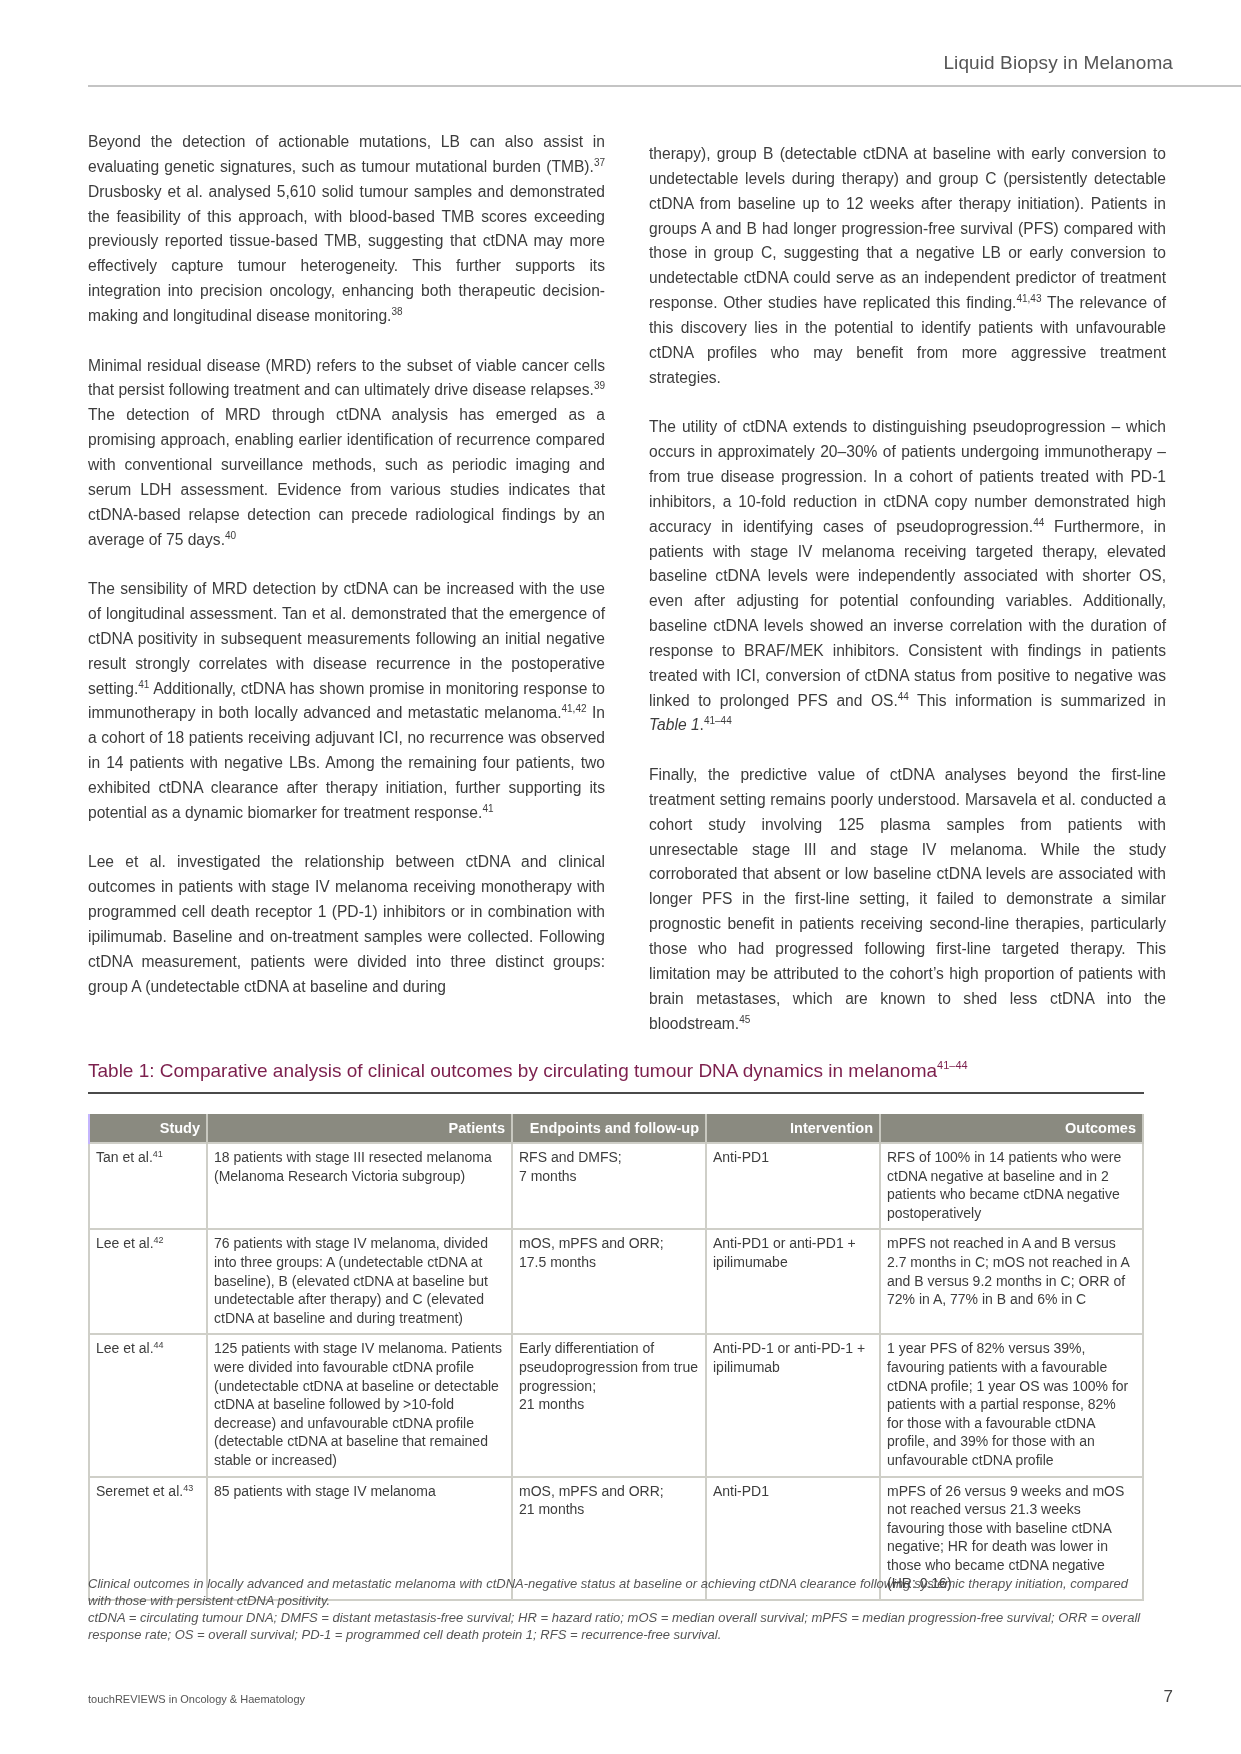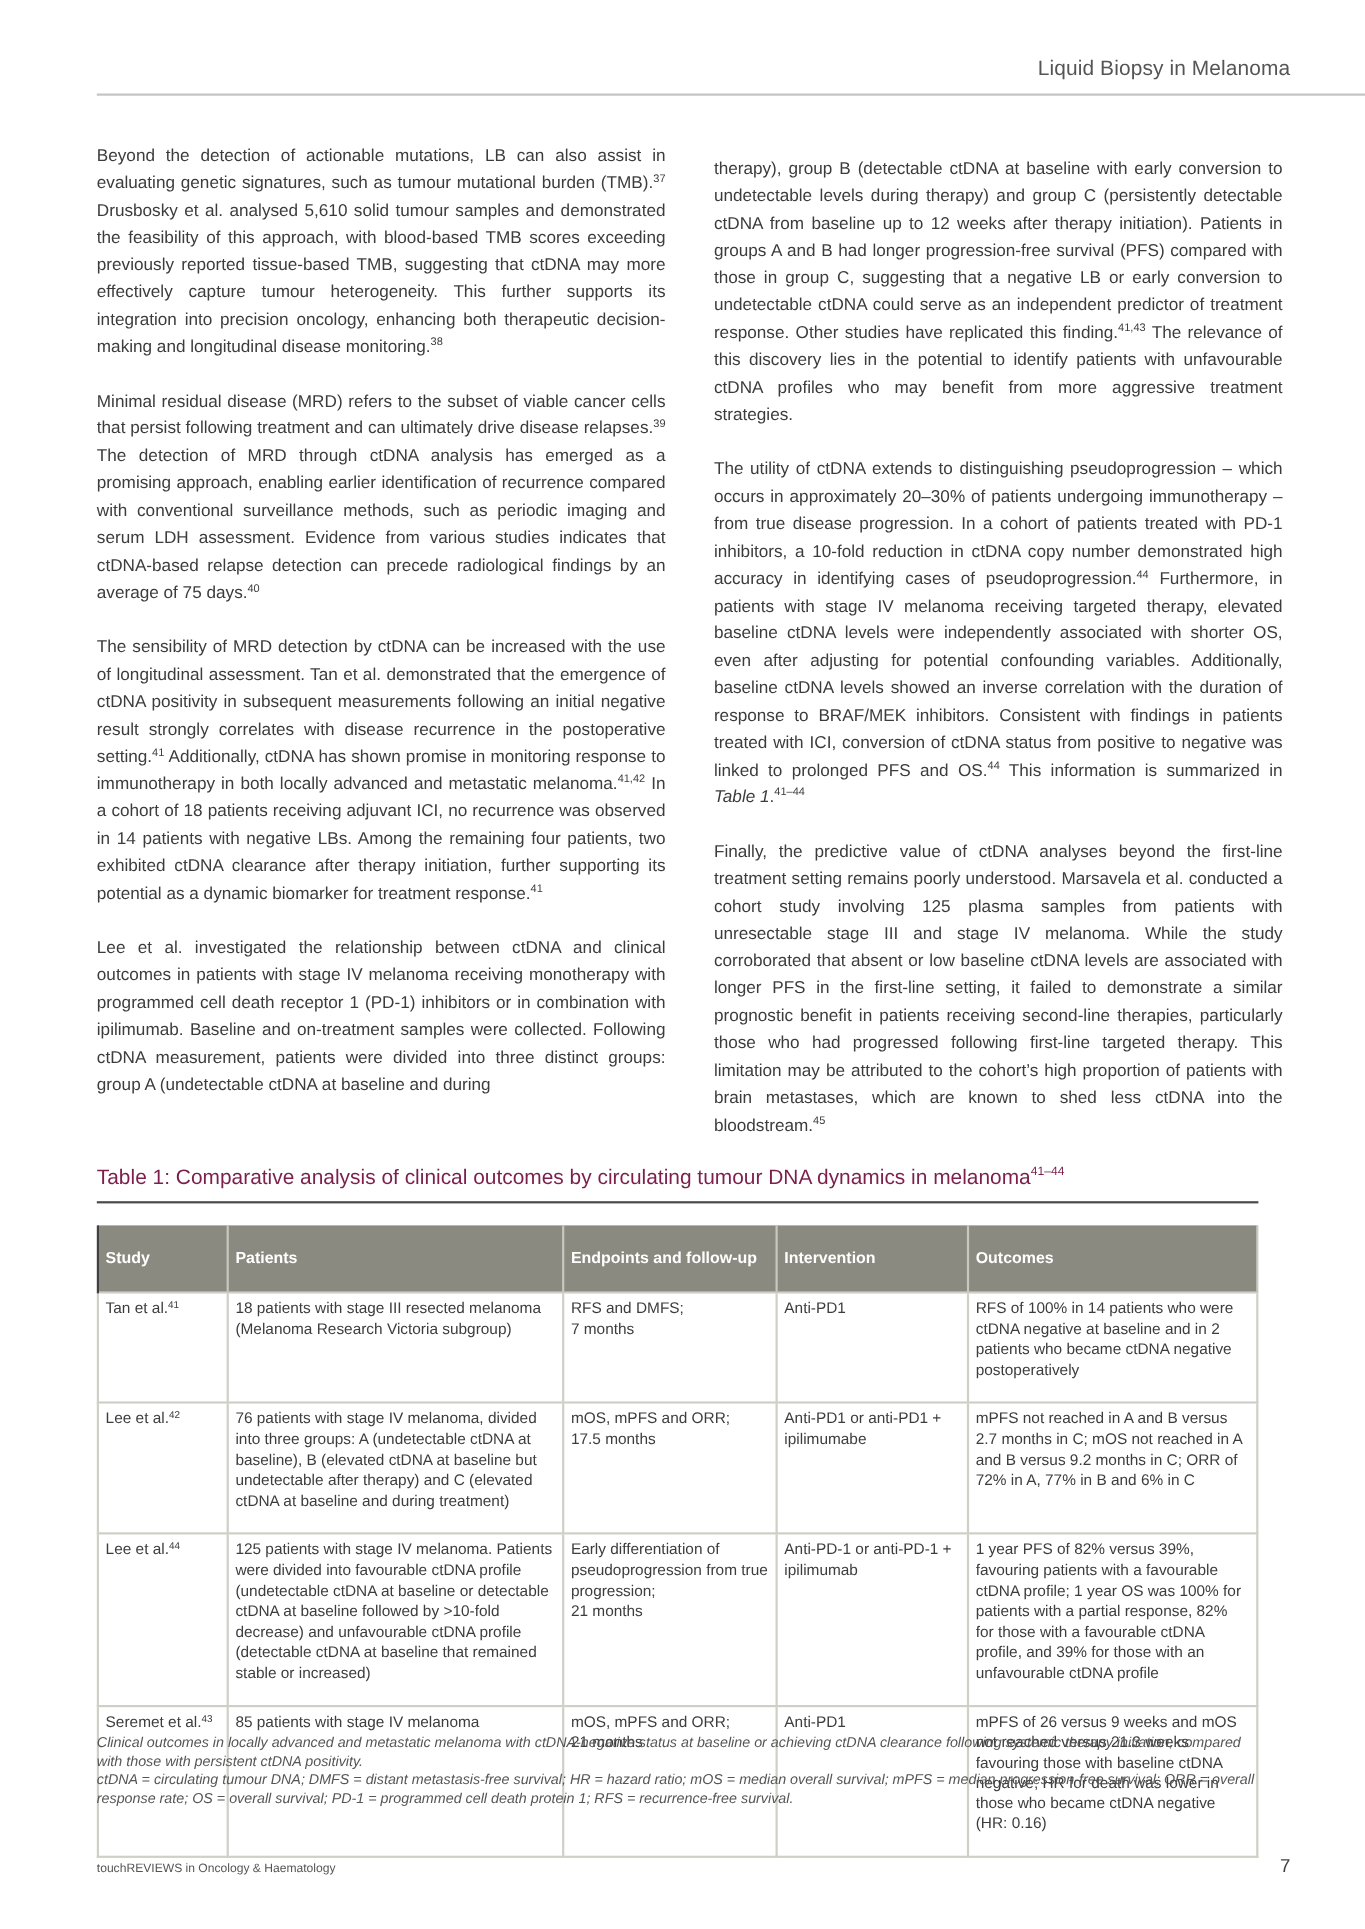--- a/index.html
+++ b/index.html
@@ -12,23 +12,23 @@
          text-align: justify; color: #3c3c3c; }
   .col.left { left: 88px; }
   .col.right { left: 649px; margin-top: 12px; }
   .col p { margin: 0 0 24.85px 0; }
   sup { font-size: 10px; line-height: 0; vertical-align: 6px; }
   .table-title { position: absolute; left: 88px; top: 1060px; font-size: 19px; color: #7c1f4d; }
   .table-title sup { font-size: 11px; vertical-align: 8px; }
   .title-rule { position: absolute; left: 88px; top: 1092px; width: 1056px; height: 2px; background: #4a4a4a; }
   table.data { position: absolute; left: 88px; top: 1114px; width: 1056px; border-collapse: collapse;
                font-size: 14px; line-height: 18.6px; color: #3d3d3d; }
-  table.data th { background: #8a8a80; color: #ffffff; text-align: left; font-weight: bold;
-                  padding: 20px 6px; border-left: 2px solid #404040; border-right: 2px solid #c8c8c0; font-size: 14.5px; height: 20px; }
-  table.data td { vertical-align: top; padding: 4px 6px 20px 6px; border: 2px solid #cfcfc8; }
+  table.data th { background: #8a8a80; color: #ffffff; text-align: right; font-weight: bold;
+                  padding: 4px 6px; border-left: 2px solid #c4b5fd; border-right: 2px solid #c8c8c0; font-size: 14.5px; height: 20px; }
+  table.data td { vertical-align: top; padding: 4px 6px 6px 6px; border: 2px solid #cfcfc8; }
   table.data sup { font-size: 9px; vertical-align: 5px; }
   .c1 { width: 104px; } .c2 { width: 291px; } .c3 { width: 180px; } .c4 { width: 160px; } .c5 { width: auto; margin-left: 44px; }
   .table-notes { position: absolute; left: 88px; top: 1575px; width: 1056px; font-size: 13px;
                  line-height: 17px; font-style: italic; color: #555; }
   .table-notes p { margin: 0; }
   .footer-journal { position: absolute; left: 88px; top: 1693px; font-size: 11px; color: #555; }
   .page-number { position: absolute; right: 68px; top: 1687px; font-size: 17px; color: #444; }
   em { font-style: italic; }
 </style>
 </head>

